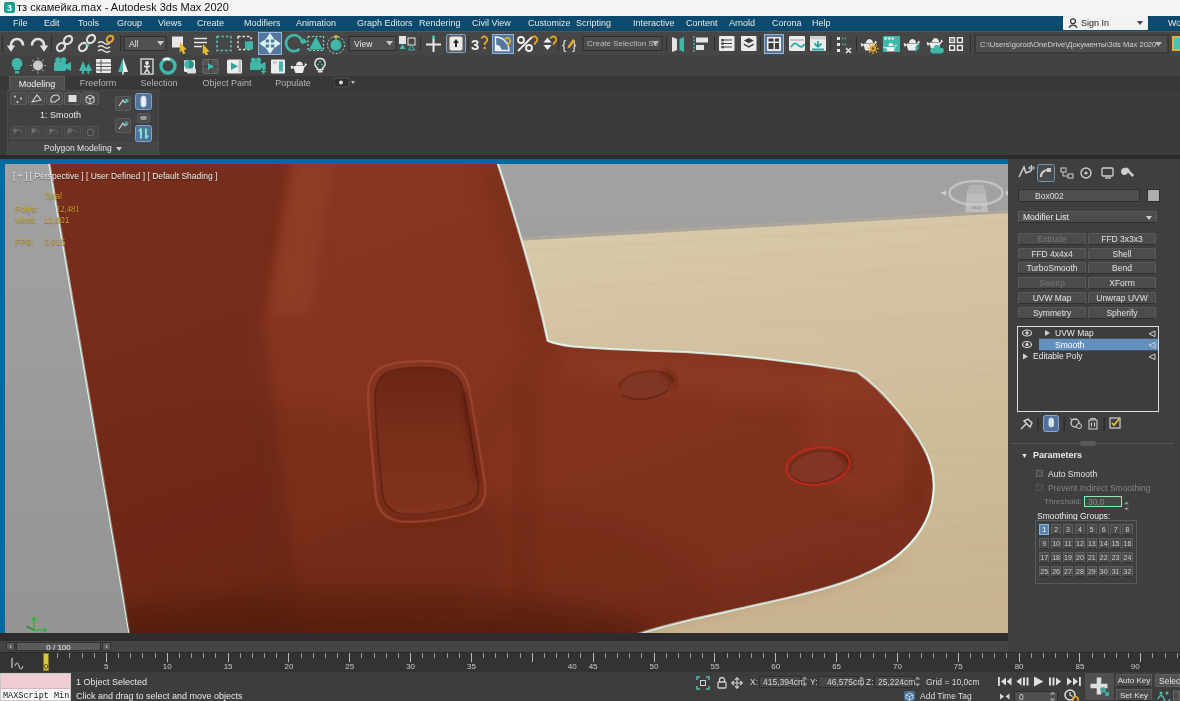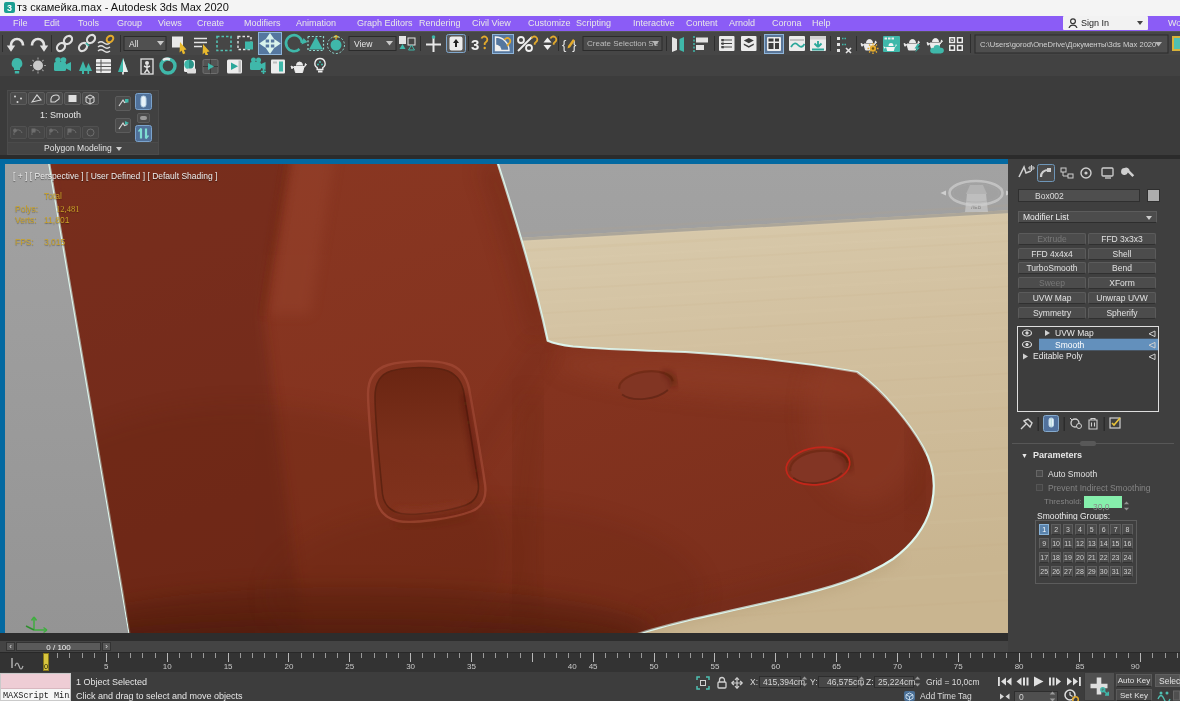--- a/index.html
+++ b/index.html
@@ -2,21 +2,21 @@
 <html><head><meta charset="utf-8">
 <style>
 *{margin:0;padding:0;box-sizing:border-box;font-family:"Liberation Sans",sans-serif;-webkit-font-smoothing:antialiased;}
 body{width:1180px;height:701px;overflow:hidden;background:#3c3c3c;}
 #app{position:relative;width:1180px;height:701px;overflow:hidden;}
 .abs{position:absolute;}
 
 #titlebar{left:0;top:0;width:1180px;height:16px;background:#f4f4f4;color:#111;font-size:11px;}
 #titlebar .txt{position:absolute;left:17px;top:1px;}
 
-#menubar{left:0;top:16px;width:1180px;height:15px;background:#8b5cf6;color:#e8e8e8;font-size:9px;}
+#menubar{left:0;top:16px;width:1180px;height:15px;background:#0c4a6e;color:#e8e8e8;font-size:9px;}
 #menubar span{position:absolute;top:2px;}
 
 #tb1{left:0;top:31px;width:1180px;height:24px;background:#464646;border-top:1px solid #555;}
 #tb2{left:0;top:55px;width:1180px;height:21px;background:#424242;}
 
 #ribtabs{left:0;top:76px;width:1180px;height:14px;background:#383838;font-size:9px;color:#b5b5b5;}
 #ribtabs .tab{position:absolute;top:0;height:14px;line-height:14px;text-align:center;}
 #ribtabs .active{background:#4e4e4e;color:#f0f0f0;border:1px solid #5a5a5a;border-bottom:none;}
 #ribbody{left:0;top:90px;width:1180px;height:65px;background:#3b3b3b;}
 #ribgap{left:0;top:155px;width:1180px;height:4px;background:#2b2b2b;}
@@ -367,20 +367,32 @@
       <path d="M320 3.5 a5 5 0 0 1 2.8 9.2 l0 1.8 h-5.6 l0 -1.8 a5 5 0 0 1 2.8 -9.2z" fill="none" stroke="#ececec" stroke-width="1.4"></path>
       <rect x="318" y="15.5" width="4.5" height="2" fill="#ececec"></rect>
         <g fill="#3fb8aa">
           <circle cx="320" cy="7" r="1"></circle>
           <circle cx="318" cy="9.5" r="1"></circle>
           <circle cx="322" cy="9.5" r="1"></circle>
         </g>
     </svg>
   </div>
 
+  <div id="ribtabs" class="abs">
+    <div class="tab active" style="left:9px;width:56px;">Modeling</div>
+    <div class="tab" style="left:75px;width:46px;">Freeform</div>
+    <div class="tab" style="left:135px;width:48px;">Selection</div>
+    <div class="tab" style="left:196px;width:62px;">Object Paint</div>
+    <div class="tab" style="left:268px;width:50px;">Populate</div>
+    <div class="tab" style="left:332px;width:26px;"><svg width="22" height="12">
+          <rect x="0" y="2" width="15" height="9" rx="2" fill="#2e2e2e" stroke="#555"></rect>
+          <circle cx="7" cy="6.5" r="2" fill="#ddd"></circle>
+          <path d="M17 5 l4 0 l-2 3 z" fill="#bbb"></path>
+        </svg></div>
+  </div>
 
   <div id="ribbody" class="abs">
     <div class="abs" style="left:7px;top:0px;width:152px;height:53px;background:#414141;border:1px solid #4b4b4b;"></div>
     <div class="abs" style="left:7px;top:53px;width:152px;height:12px;background:#454545;border:1px solid #4b4b4b;border-top:none;color:#e5e5e5;font-size:8.5px;text-align:center;line-height:11px;">Polygon Modeling <span style="display:inline-block;width:0;height:0;border-left:3px solid transparent;border-right:3px solid transparent;border-top:4px solid #ccc;margin-left:2px;"></span></div>
     <div class="abs" style="left:40px;top:20px;color:#e8e8e8;font-size:9px;">1: Smooth</div>
     <svg class="abs" style="left:7px;top:0" width="152" height="53">
 
       <g>
         <rect x="3.5" y="2.5" width="16" height="12" rx="1.5" fill="#4b4b4b" stroke="#5c5c5c"></rect>
         <rect x="21.5" y="2.5" width="16" height="12" rx="1.5" fill="#4b4b4b" stroke="#5c5c5c"></rect>
@@ -685,21 +697,21 @@
 
     <div class="abs" style="left:4px;top:284px;width:162px;height:1px;background:#575757;"></div>
     <div class="abs" style="left:72px;top:282px;width:16px;height:5px;background:#585858;border-radius:2px;"></div>
 
     <div class="abs" style="left:13px;top:291px;color:#e8e8e8;font-size:9px;font-weight:bold;"><span style="font-size:7px;">▼</span>&nbsp; Parameters</div>
     <div class="abs" style="left:28px;top:311px;width:7px;height:7px;background:#4a4a4a;border:1px solid #666;"></div>
     <div class="abs" style="left:40px;top:309.5px;color:#e2e2e2;font-size:8.5px;">Auto Smooth</div>
     <div class="abs" style="left:28px;top:325px;width:7px;height:7px;background:#444;border:1px solid #555;"></div>
     <div class="abs" style="left:40px;top:323.5px;color:#848484;font-size:8.5px;">Prevent Indirect Smoothing</div>
     <div class="abs" style="left:36px;top:337.5px;color:#848484;font-size:8px;">Threshold:</div>
-    <div class="abs" style="left:76px;top:337px;width:38px;height:11px;background:#474747;border:6px solid #86efac;color:#8a8a8a;font-size:8.5px;line-height:10px;padding-left:3px;">30,0</div>
+    <div class="abs" style="left:76px;top:337px;width:38px;height:11px;background:#474747;border:1px solid #86efac;color:#8a8a8a;font-size:8.5px;line-height:10px;padding-left:3px;">30,0</div>
     <div class="abs" style="left:115px;top:338px;width:7px;height:10px;">
       <svg width="7" height="10">
           <path d="M3.5 0.5 l2.6 2.8 h-5.2 z M3.5 9.5 l2.6 -2.8 h-5.2 z" fill="#909090"></path>
         </svg>
     </div>
     <div class="abs" style="left:29px;top:351.5px;color:#ececec;font-size:8.5px;">Smoothing Groups:</div>
     <div class="abs" style="left:27px;top:361px;width:102px;height:64px;border:1px solid #5c5c5c;"></div>
     <div class="abs" id="sgrid" style="left:31px;top:365px;width:97px;height:56px;">
         <span class="sgb on" style="left:0.0px;top:0.0px;">1</span>
         <span class="sgb" style="left:11.9px;top:0.0px;">2</span>

